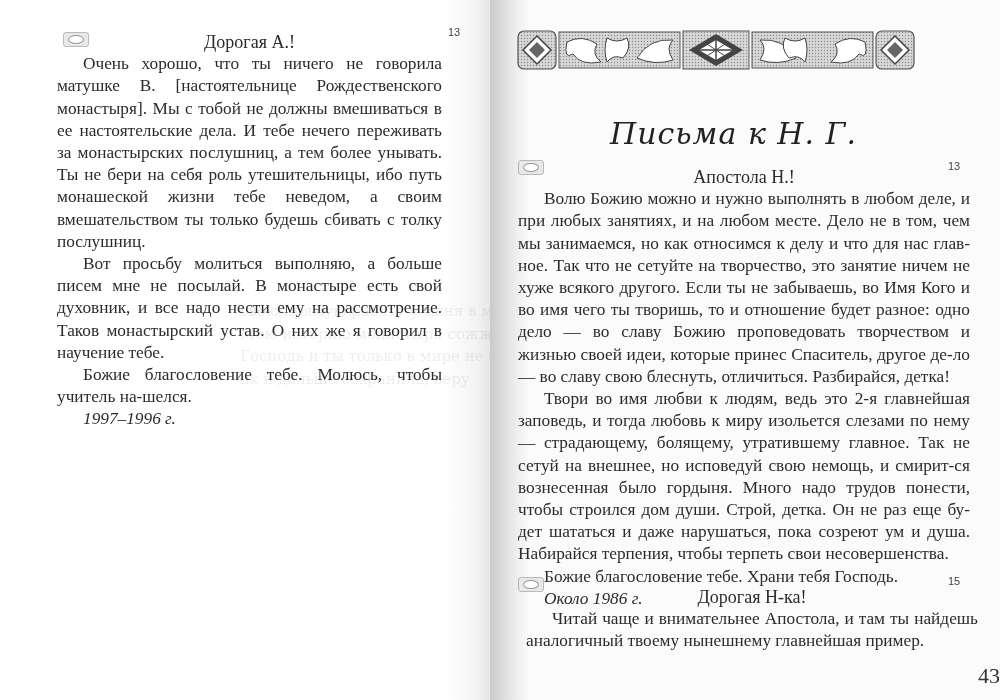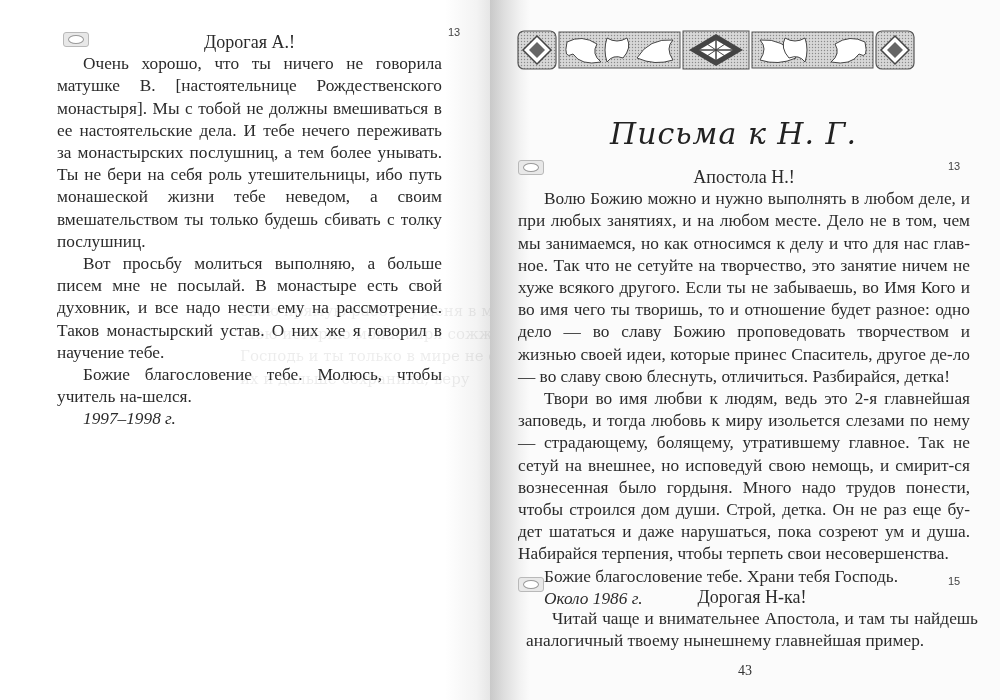--- a/index.html
+++ b/index.html
@@ -18,21 +18,21 @@
   .text p{margin:0;text-indent:26px;}
   .text p.noind{text-indent:0;}
   .date{font-style:italic;text-indent:26px;}
   .heading{text-align:center;font-size:18px;}
   .num{position:absolute;font-family:"Liberation Sans","DejaVu Sans",sans-serif;font-size:11px;color:#444;}
   .orn-small{position:absolute;width:26px;height:15px;border:1.5px solid #b9b9b9;border-radius:3px;
              background:#e8e8e8;box-sizing:border-box;display:flex;align-items:center;justify-content:center;}
   .orn-small span{width:14px;height:7px;border:1.5px solid #999;border-radius:50%;background:#fff;}
   .title-script{position:absolute;left:120px;top:116px;width:260px;text-align:left;
                 font-family:"DejaVu Serif",serif;font-style:italic;font-size:30px;color:#222;letter-spacing:1px;}
-  .pagenum{position:absolute;left:0;width:510px;top:663px;text-align:center;font-size:14px;
+  .pagenum{position:absolute;left:0;width:510px;top:663px;text-align:right;font-size:22px;
            font-family:"Liberation Serif",serif;color:#333;}
   .banner{position:absolute;left:27px;top:28px;width:405px;height:44px;}
 </style>
 </head>
 <body>
 
 <div class="page" id="left">
   <div class="gutter-l"></div>
 
   <div class="bleed" style="left:240px;top:300px;">свою прямую работу у меня в мастерских<br>Мою историю монастыря сожженного когда<br>Господь и ты только в мире не обращаешь<br>их и дальше сохранила, веру</div>
@@ -40,21 +40,21 @@
   <div class="orn-small" style="left:63px;top:32px;">
       <span></span>
     </div>
   <div class="num" style="left:428px;top:26px;margin-left:20px;">13</div>
 
   <div class="text" style="left:57px;top:31px;width:385px;">
     <p class="heading noind">Дорогая А.!</p>
     <p>Очень хорошо, что ты ничего не говорила матушке В. [настоятельнице Рождественского монастыря]. Мы с тобой не должны вмешиваться в ее настоятельские дела. И тебе нечего переживать за монастырских послушниц, а тем более унывать. Ты не бери на себя роль утешительницы, ибо путь монашеской жизни тебе неведом, а своим вмешательством ты только будешь сбивать с толку послушниц.</p>
     <p>Вот просьбу молиться выполняю, а больше писем мне не посылай. В монастыре есть свой духовник, и все надо нести ему на рассмотрение. Таков монастырский устав. О них же я говорил в научение тебе.</p>
     <p>Божие благословение тебе. Молюсь, чтобы учитель на-шелся.</p>
-    <p class="date">1997–1998 г.</p>
+    <p class="date">1997–1996 г.</p>
   </div>
 </div>
 
 <div class="page" id="right">
   <div class="gutter-r"></div>
 
   <svg class="banner" viewBox="0 0 405 44">
     <defs>
       <pattern id="dots" width="3" height="3" patternUnits="userSpaceOnUse">
         <rect width="3" height="3" fill="#d8d8d8"></rect>

